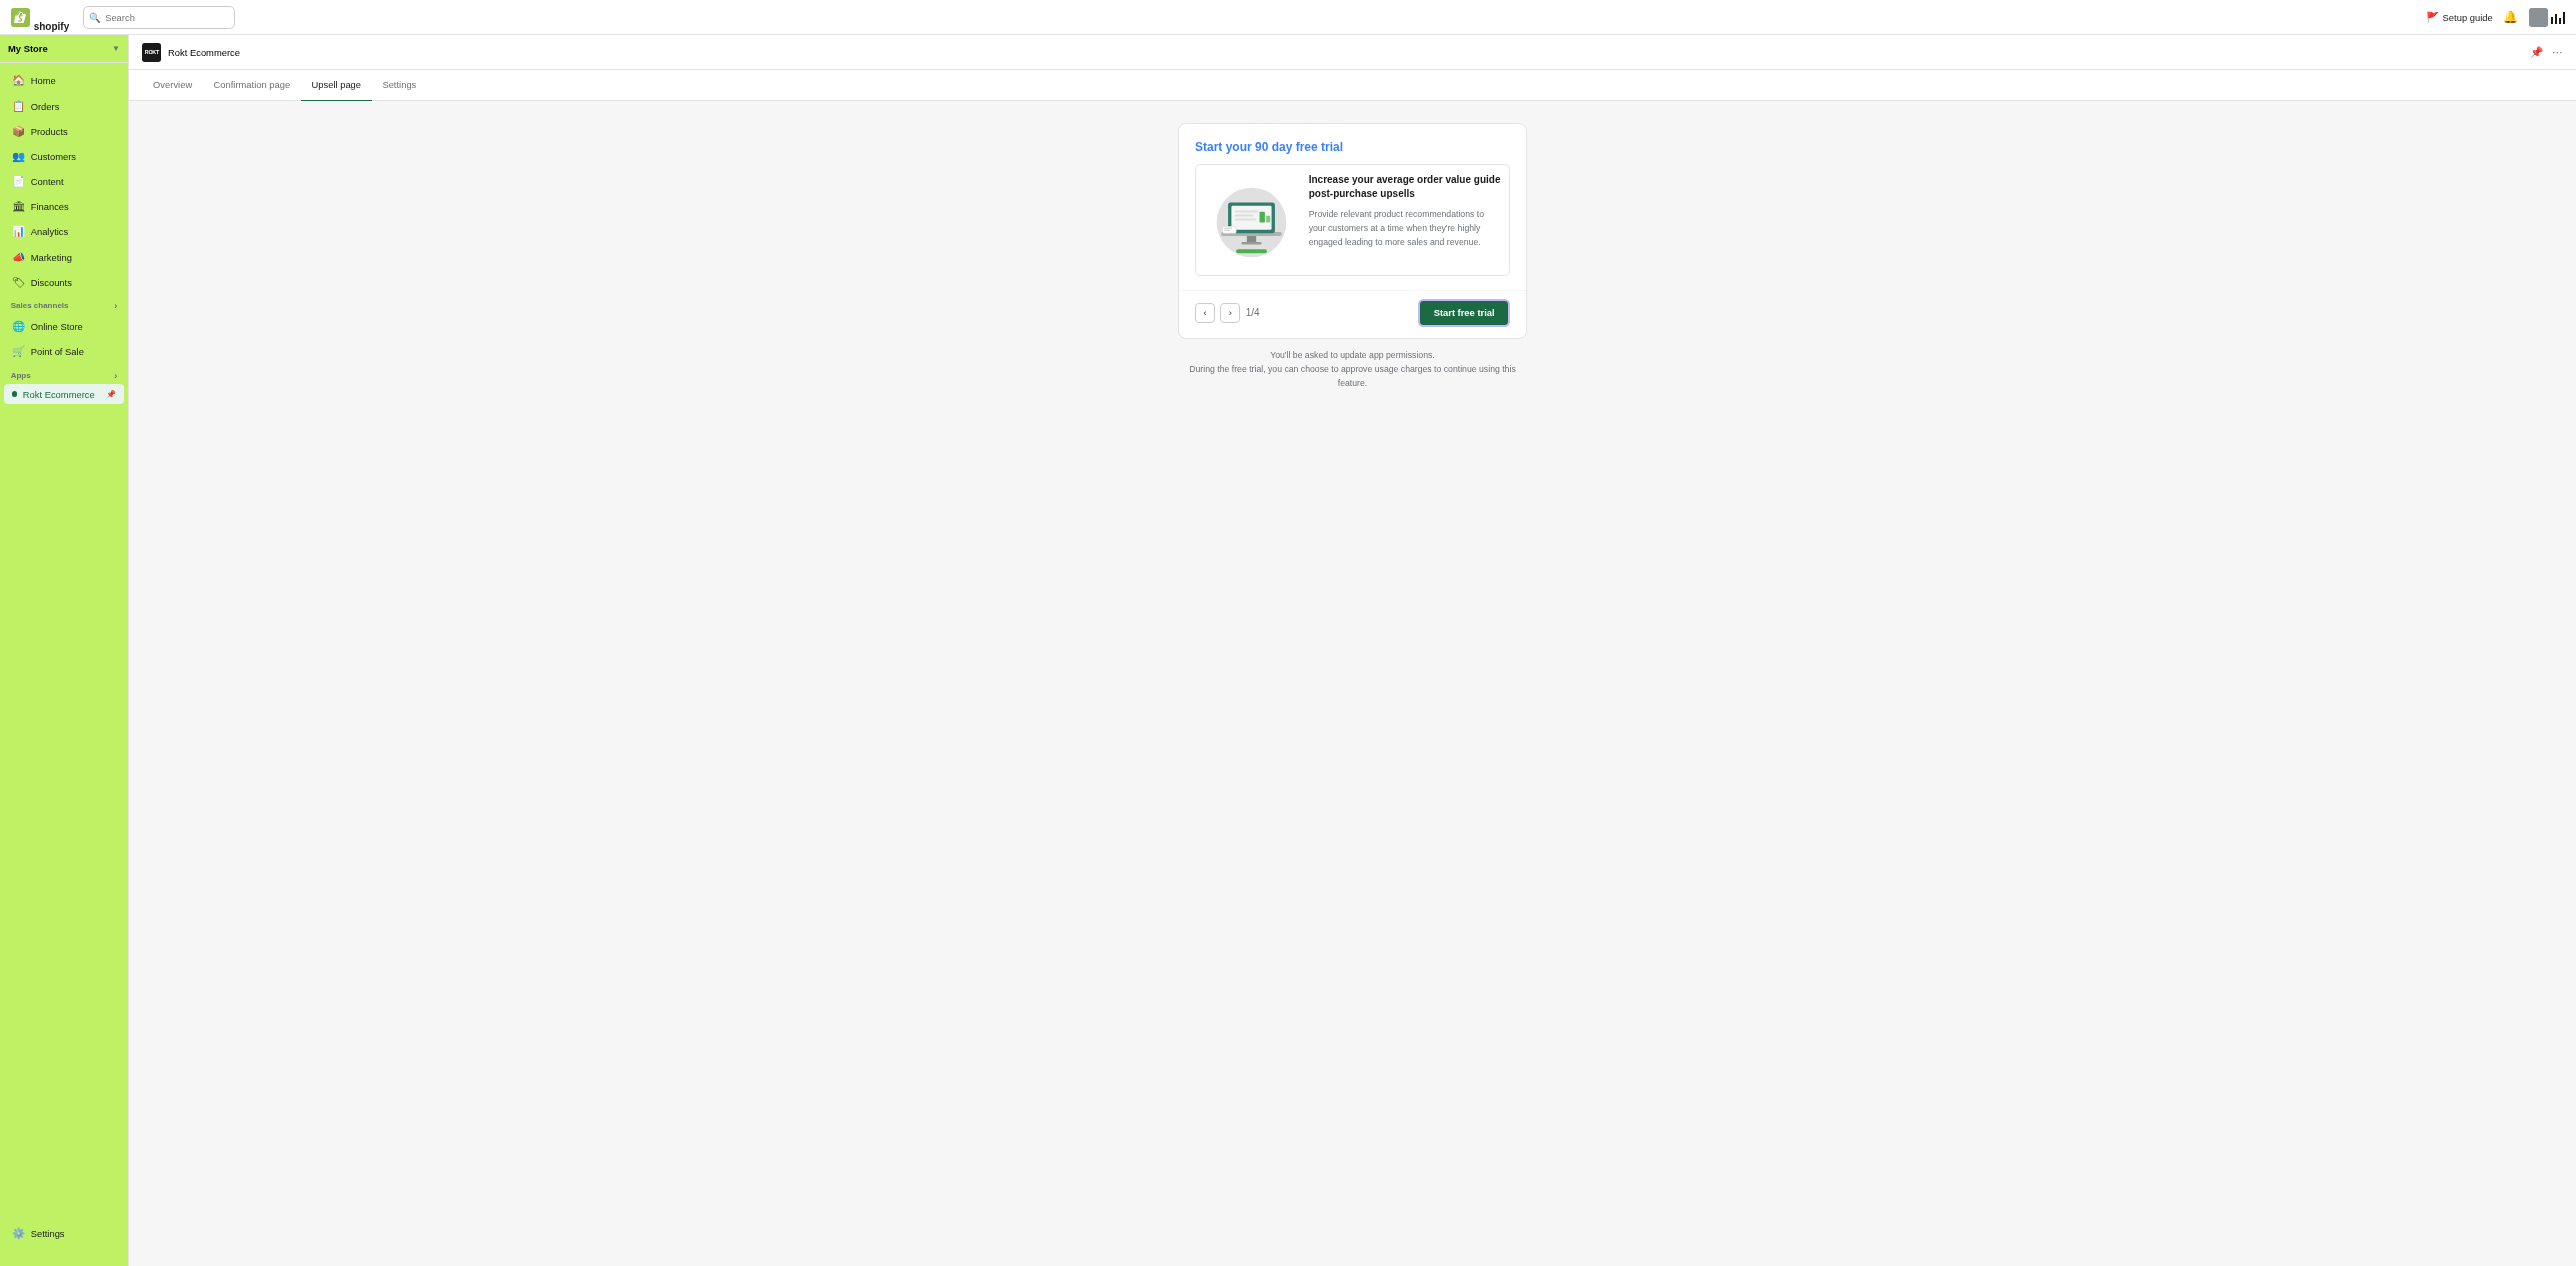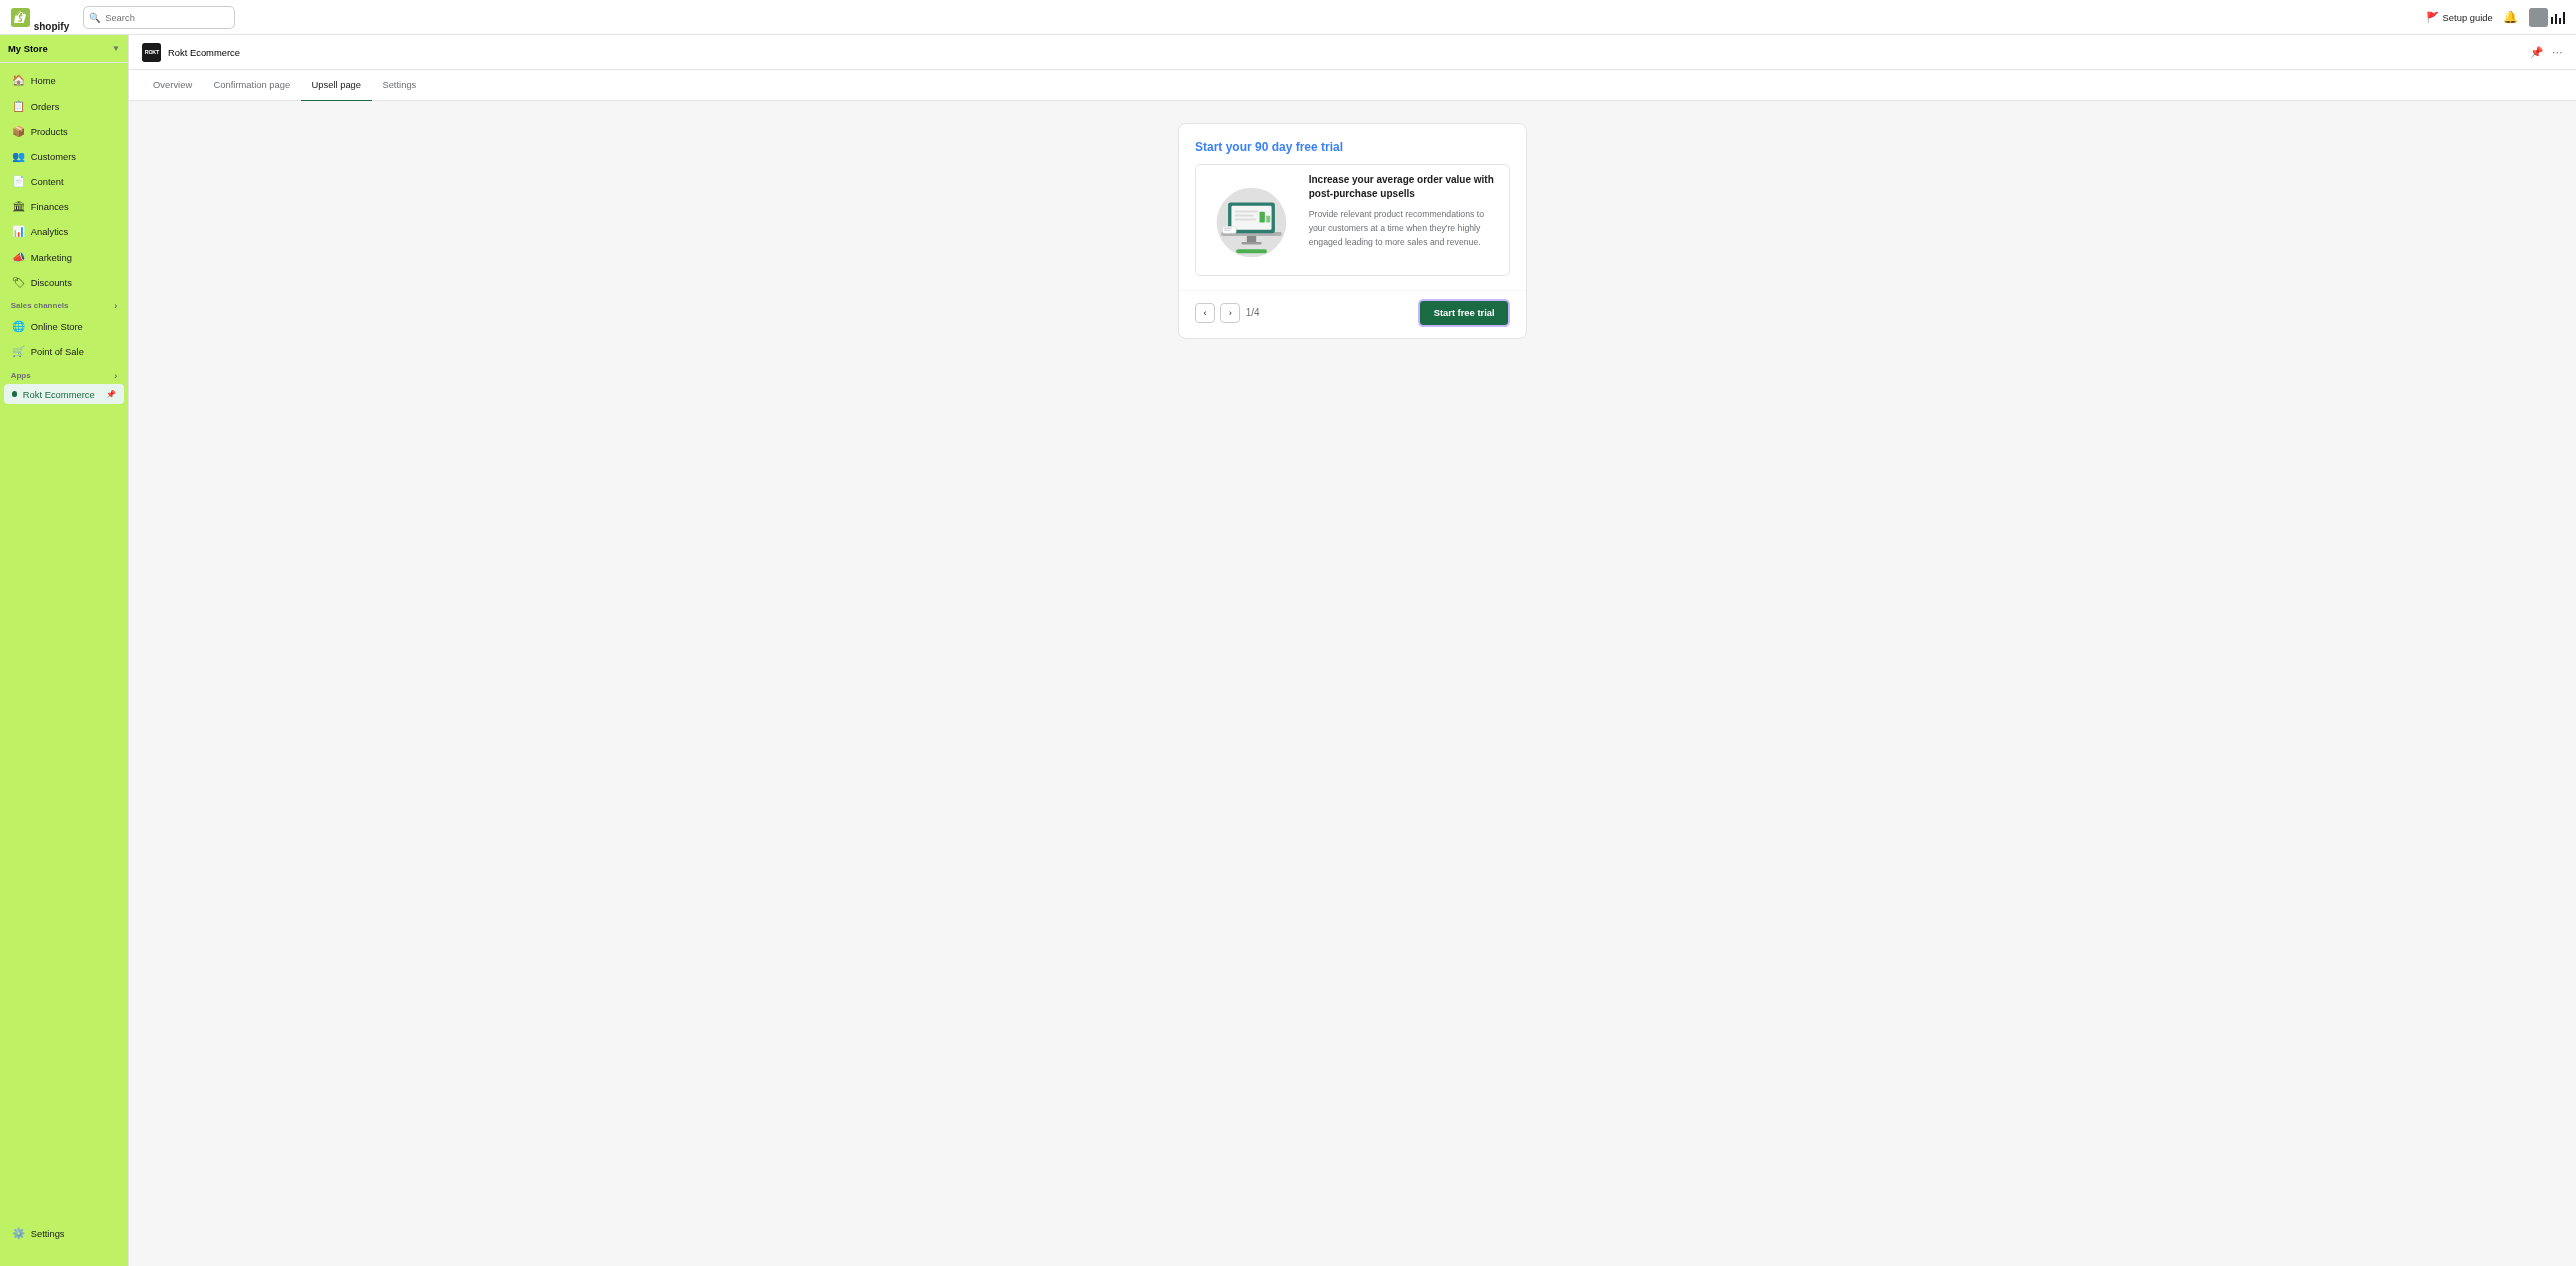--- a/index.html
+++ b/index.html
@@ -498,33 +498,37 @@
                 <rect x="87" y="58" width="6" height="10" rx="1" fill="#81c784"></rect>
 
                 <rect x="22" y="74" width="20" height="10" rx="2" fill="#fff" stroke="#ddd"></rect>
                 <rect x="24" y="76" width="12" height="1.5" rx="0.5" fill="#ccc"></rect>
                 <rect x="24" y="79" width="9" height="1.5" rx="0.5" fill="#ccc"></rect>
 
                 <rect x="42" y="108" width="46" height="6" rx="3" fill="#4caf50"></rect>
               </svg>
             </div>
             <div class="trial-text-block">
-              <div class="trial-feature-title">Increase your average order value with post-purchase upsells</div>
+              <div class="trial-feature-title">Increase your average order value guide post-purchase upsells</div>
               <div class="trial-feature-desc">Provide relevant product recommendations to your customers at a time when they're highly engaged leading to more sales and revenue.</div>
             </div>
           </div>
         </div>
 
         <div class="trial-card-footer">
           <div class="pagination-controls">
             <button class="page-btn">‹</button>
             <button class="page-btn">›</button>
             <span class="page-indicator">1/4</span>
           </div>
           <button class="start-trial-btn">Start free trial</button>
         </div>
       </div>
 
+      <div class="trial-note">
+        <div>You'll be asked to update app permissions.</div>
+        <div>During the free trial, you can choose to approve usage charges to continue using this feature.</div>
+      </div>
 
     </div>
   </div>
 </div>
 
 
 </body></html>

